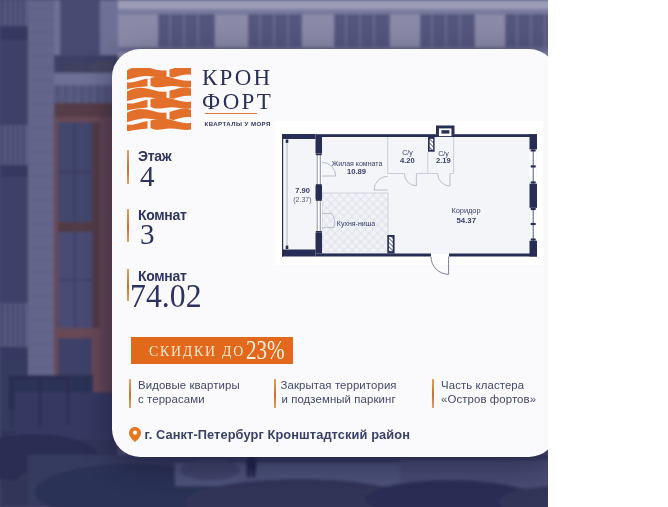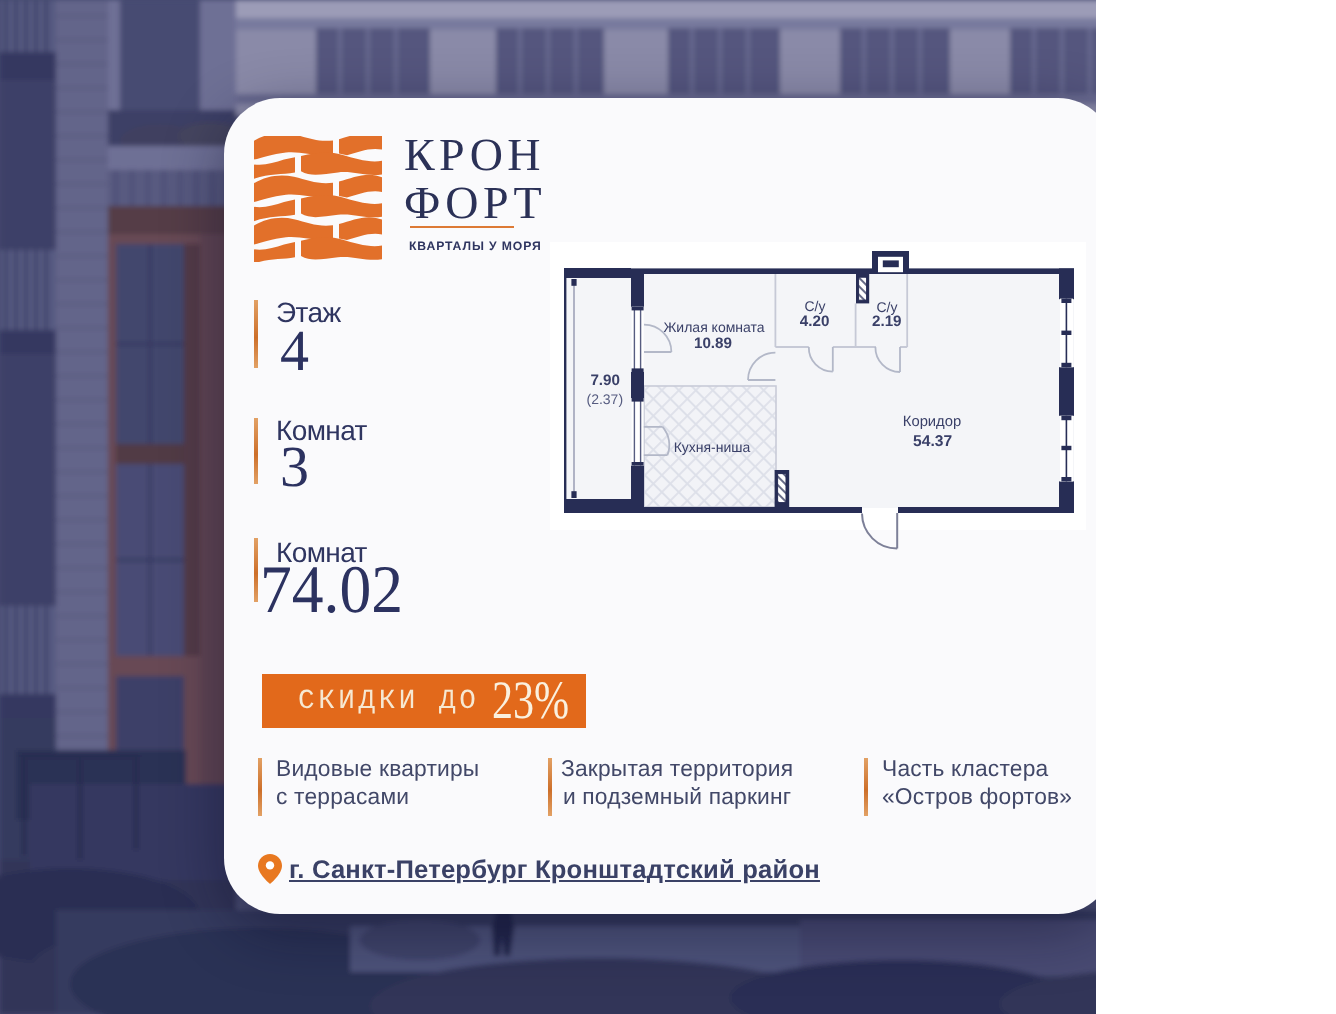--- a/index.html
+++ b/index.html
@@ -3,21 +3,21 @@
 <meta charset="utf-8">
 <style>
   html,body{margin:0;padding:0;}
   body{width:668px;height:507px;overflow:hidden;font-family:"Liberation Sans",sans-serif;}
   #stage{position:relative;width:548px;height:507px;overflow:hidden;background:#454a70;}
   #bg{position:absolute;left:0;top:0;}
   #card{position:absolute;left:112px;top:49px;width:445px;height:408px;background:#fafafc;border-radius:28px;box-shadow:0 8px 30px rgba(10,12,40,.45);}
   .abs{position:absolute;}
   
   .bar{position:absolute;width:2.5px;background:linear-gradient(180deg,#e2a165 0%,#cd6f2a 55%,#e2a165 100%);}
-  .lbl{position:absolute;font-size:14px;letter-spacing:-.3px;font-weight:normal;color:#2f3560;}
+  .lbl{position:absolute;font-size:14px;letter-spacing:-.3px;font-weight:bold;color:#2f3560;}
   .num{position:absolute;font-family:"Liberation Serif",serif;color:#2c3260;line-height:1;}
   
   .feat{position:absolute;font-size:11.4px;font-weight:normal;color:#424868;line-height:14.2px;letter-spacing:.1px;}
   .fbar{position:absolute;width:2.5px;height:29px;background:linear-gradient(180deg,#e2a165 0%,#cd6f2a 55%,#e2a165 100%);}
 </style>
 </head>
 <body>
 <div id="stage">
 <svg id="bg" width="668" height="507" viewBox="0 0 668 507">
   <defs>
@@ -317,28 +317,28 @@
     <text x="443.4" y="163.2" font-size="7.6" font-weight="bold">2.19</text>
     <text x="466" y="212.8" font-size="7.4">Коридор</text>
     <text x="466.3" y="223" font-size="7.8" font-weight="bold">54.37</text>
     <text x="356" y="226" font-size="7">Кухня-ниша</text>
     <text x="302.6" y="192.5" font-size="7.6" font-weight="bold">7.90</text>
     <text x="302.4" y="201.8" font-size="7" fill="#565c80">(2.37)</text>
   </g>
 </svg>
 
 <div class="abs" style="left:131px;top:337px;width:162px;height:26.5px;background:#e2691b;"></div>
-<div class="abs" style="left:149px;top:344.2px;font-family:Liberation Mono, monospace;font-size:13.8px;letter-spacing:1.8px;color:#f6e8d2;">СКИДКИ ДО</div>
+<div class="abs" style="left:149px;top:344.2px;font-family:Liberation Serif, serif;font-size:13.8px;letter-spacing:1.8px;color:#f6e8d2;">СКИДКИ ДО</div>
 <div class="abs" style="left:245.5px;top:335.2px;font-family:'Liberation Serif',serif;font-size:27px;color:#faf0de;transform:scaleX(.78);transform-origin:0 0;">23%</div>
 
 <div class="fbar" style="left:128.5px;top:378.5px;"></div>
 <div class="feat" style="left:138px;top:378px;">Видовые квартиры<br>с террасами</div>
 <div class="fbar" style="left:273.5px;top:378.5px;"></div>
 <div class="feat" style="left:280.5px;top:378px;text-align:center;">Закрытая территория<br>и подземный паркинг</div>
 <div class="fbar" style="left:431.5px;top:378.5px;"></div>
 <div class="feat" style="left:441px;top:378px;">Часть кластера<br>«Остров фортов»</div>
 
 <svg class="abs" style="left:129px;top:427px;" width="12" height="15" viewBox="0 0 12 15">
   <path d="M6,0 C2.7,0 0,2.6 0,5.9 C0,10.2 6,15 6,15 C6,15 12,10.2 12,5.9 C12,2.6 9.3,0 6,0 Z" fill="#e87820"></path>
   <circle cx="6" cy="5.7" r="2.1" fill="#ffffff"></circle>
 </svg>
-<div class="abs" style="left:144.5px;top:426.8px;font-size:12.8px;font-weight:bold;letter-spacing:.1px;color:#3a4166;text-decoration:underline;">г. Санкт-Петербург Кронштадтский район</div>
+<div class="abs" style="left:144.5px;top:426.8px;font-size:12.8px;font-weight:bold;letter-spacing:.1px;color:#3a4166;">г. Санкт-Петербург Кронштадтский район</div>
 </div>
 
 </body></html>

